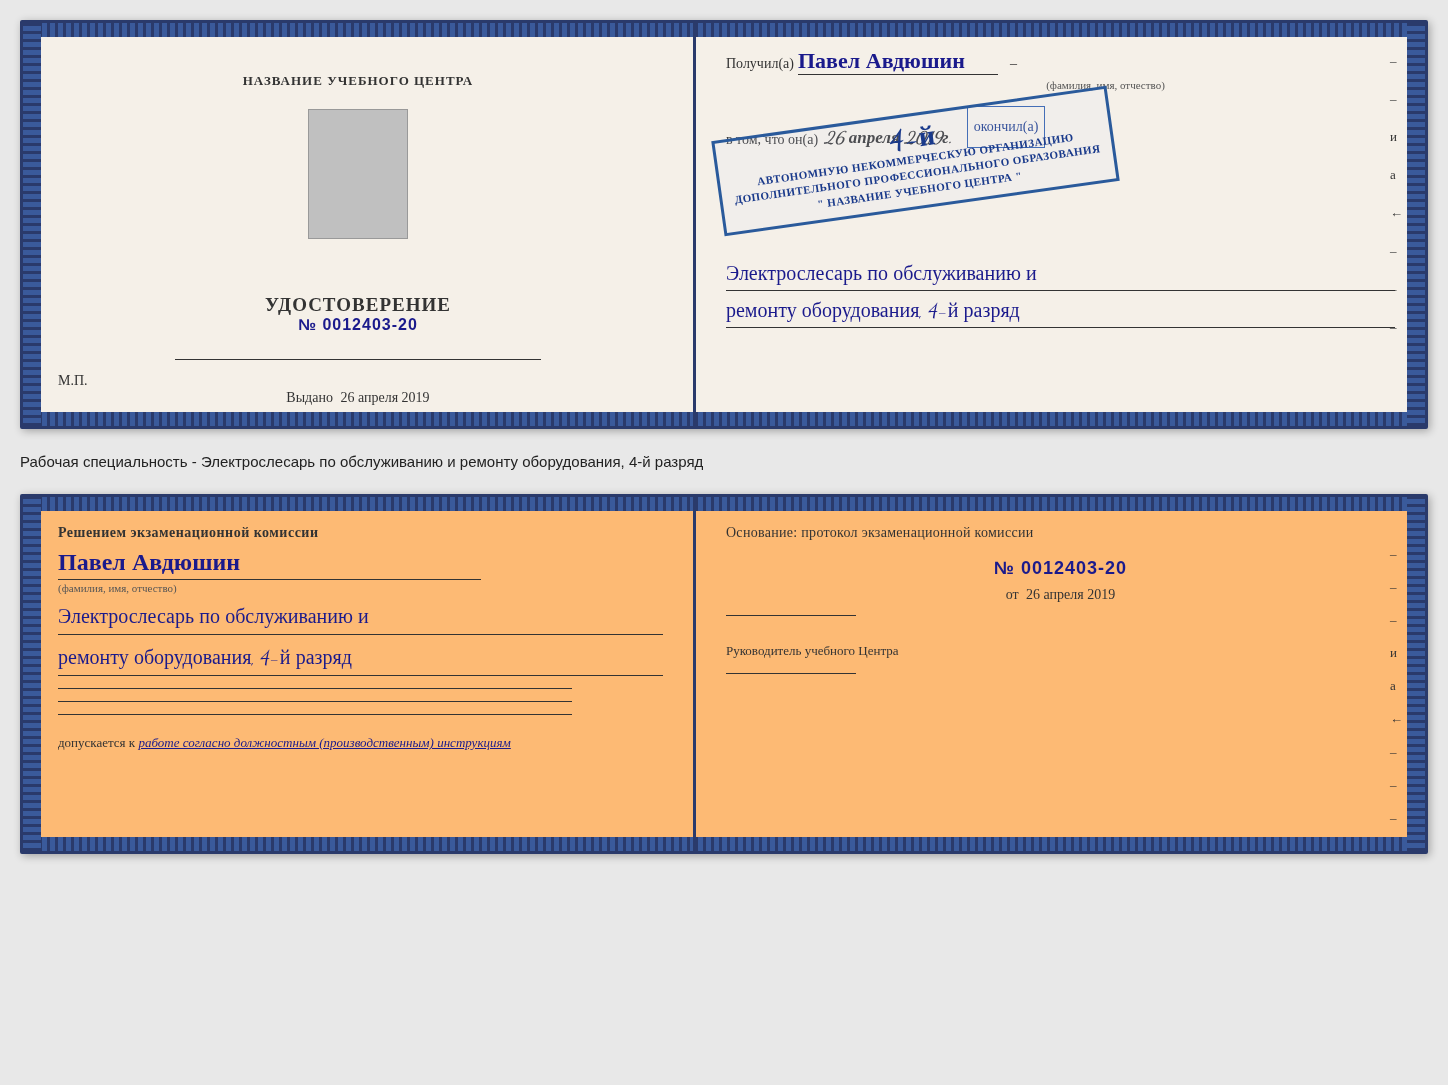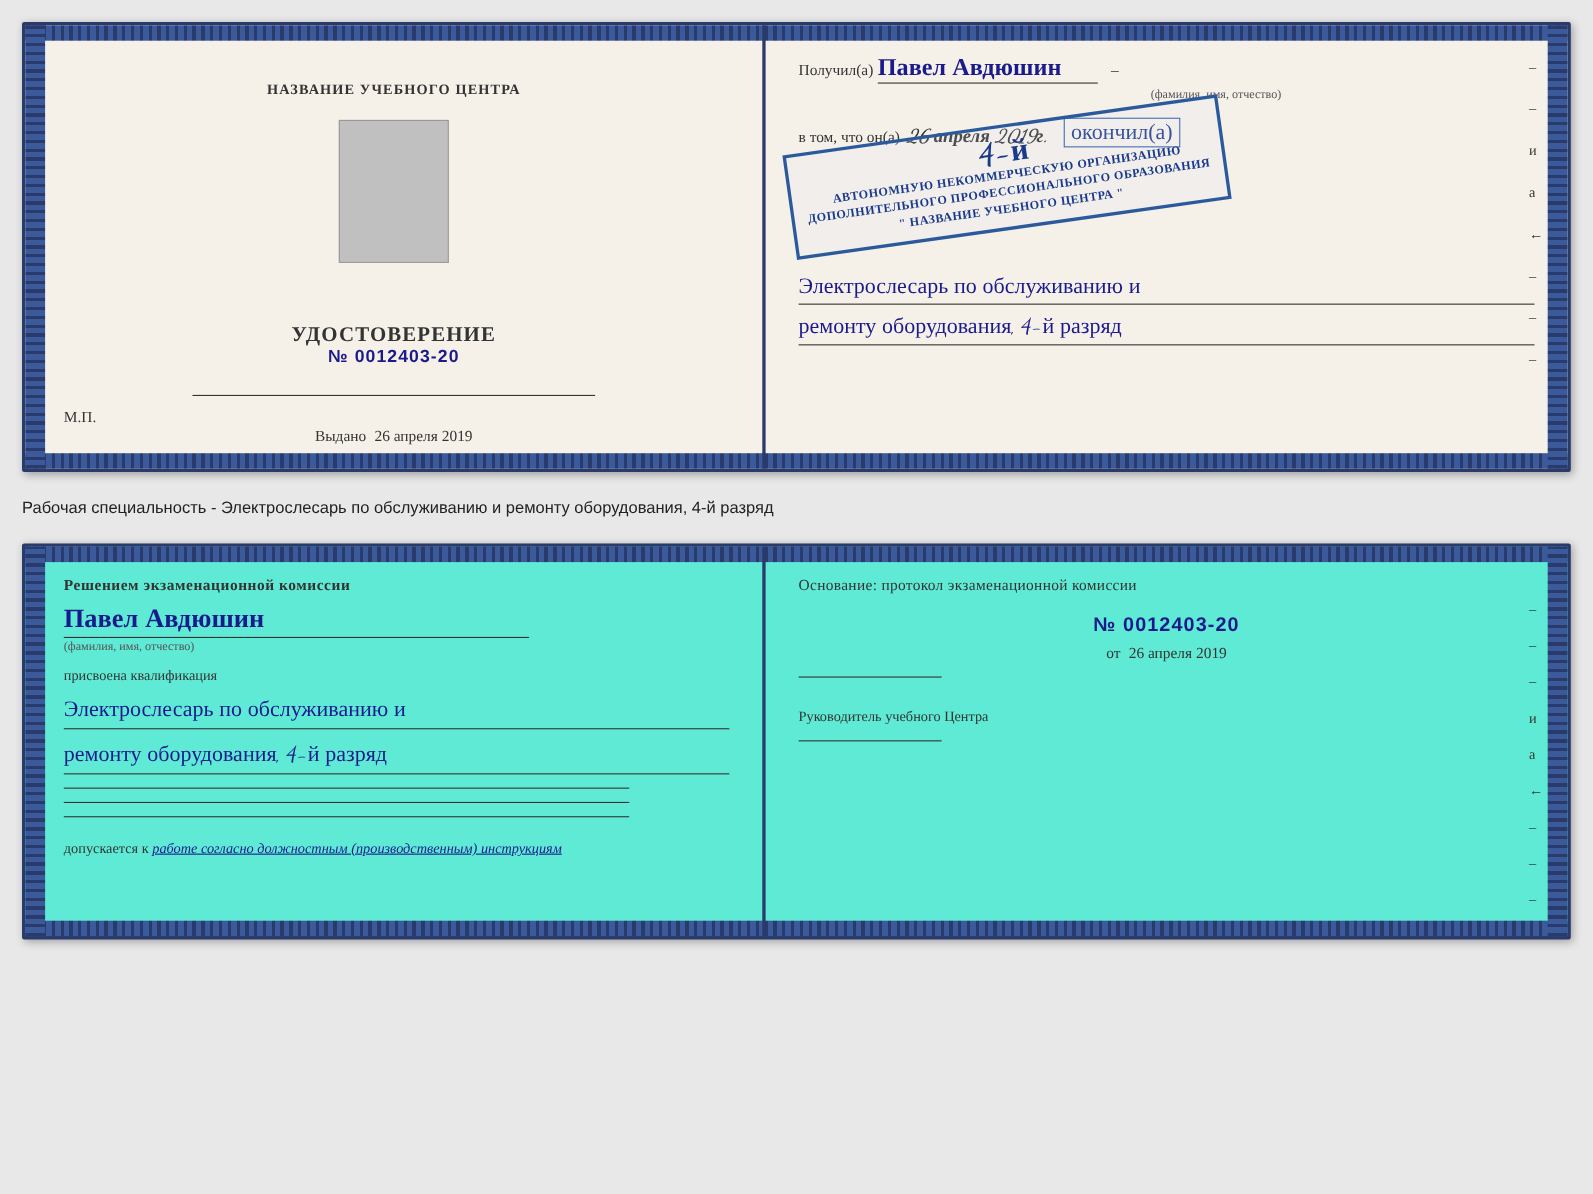--- a/index.html
+++ b/index.html
@@ -224,21 +224,21 @@
     .separator-text {
       font-size: 15px;
       color: #222;
       padding: 6px 0;
       font-family: Arial, sans-serif;
     }
 
     
     .doc-bottom {
       display: flex;
-      background: #5eead4;
+      background: #fdba74;
       border: 3px solid #2a3a6b;
       border-radius: 2px;
       min-height: 360px;
       position: relative;
       box-shadow: 2px 2px 8px rgba(0,0,0,0.3);
     }
 
     .doc-bottom .left-page {
       width: 48%;
       border-right: 3px solid #2a3a6b;
@@ -420,21 +420,21 @@
         <span class="underline-field">
           <span class="handwritten">Павел Авдюшин</span>
         </span>
         <span style="font-size:14px; color:#333; margin-left:8px;">–</span>
       </div>
       <div class="fio-subtitle" style="margin-left: 90px;">(фамилия, имя, отчество)</div>
 
       <div class="vtom-line">
         <span>в том, что он(а)</span>
         <span class="date-handwritten">26 апреля 2019г.</span>
-        <span style="font-size:20px; margin-left:8px; border: 1.5px solid #2a5aab; padding: 1px 6px; color:#1a3a8b;">окончил(а)</span>
+        <span style="font-size:14px; margin-left:8px; border: 1.5px solid #2a5aab; padding: 12px 6px; color:#1a3a8b;">окончил(а)</span>
       </div>
 
       <div class="stamp-overlay">
         <div class="stamp-big">4-й</div>
         <div>АВТОНОМНУЮ НЕКОММЕРЧЕСКУЮ ОРГАНИЗАЦИЮ</div>
         <div>ДОПОЛНИТЕЛЬНОГО ПРОФЕССИОНАЛЬНОГО ОБРАЗОВАНИЯ</div>
         <div>" НАЗВАНИЕ УЧЕБНОГО ЦЕНТРА "</div>
       </div>
 
       <div style="margin-top: 110px;">
@@ -463,21 +463,20 @@
     <div class="bottom-spine"></div>
 
     <div class="left-page">
       <div class="spine-decoration"></div>
       <div class="exam-title">Решением экзаменационной комиссии</div>
 
       <span class="name-handwritten">Павел Авдюшин</span>
       <div style="border-bottom:1px solid #333; width:70%; margin-top:2px;"></div>
       <div class="fio-subtitle" style="text-align:left;">(фамилия, имя, отчество)</div>
 
-      <div class="assigned-label">присвоена квалификация</div>
 
       <span class="qualification-text">Электрослесарь по обслуживанию и</span>
       <span class="qualification-text">ремонту оборудования, 4-й разряд</span>
 
       <div class="signature-lines">
         <div class="sig-line"></div>
         <div class="sig-line"></div>
         <div class="sig-line"></div>
       </div>
 

